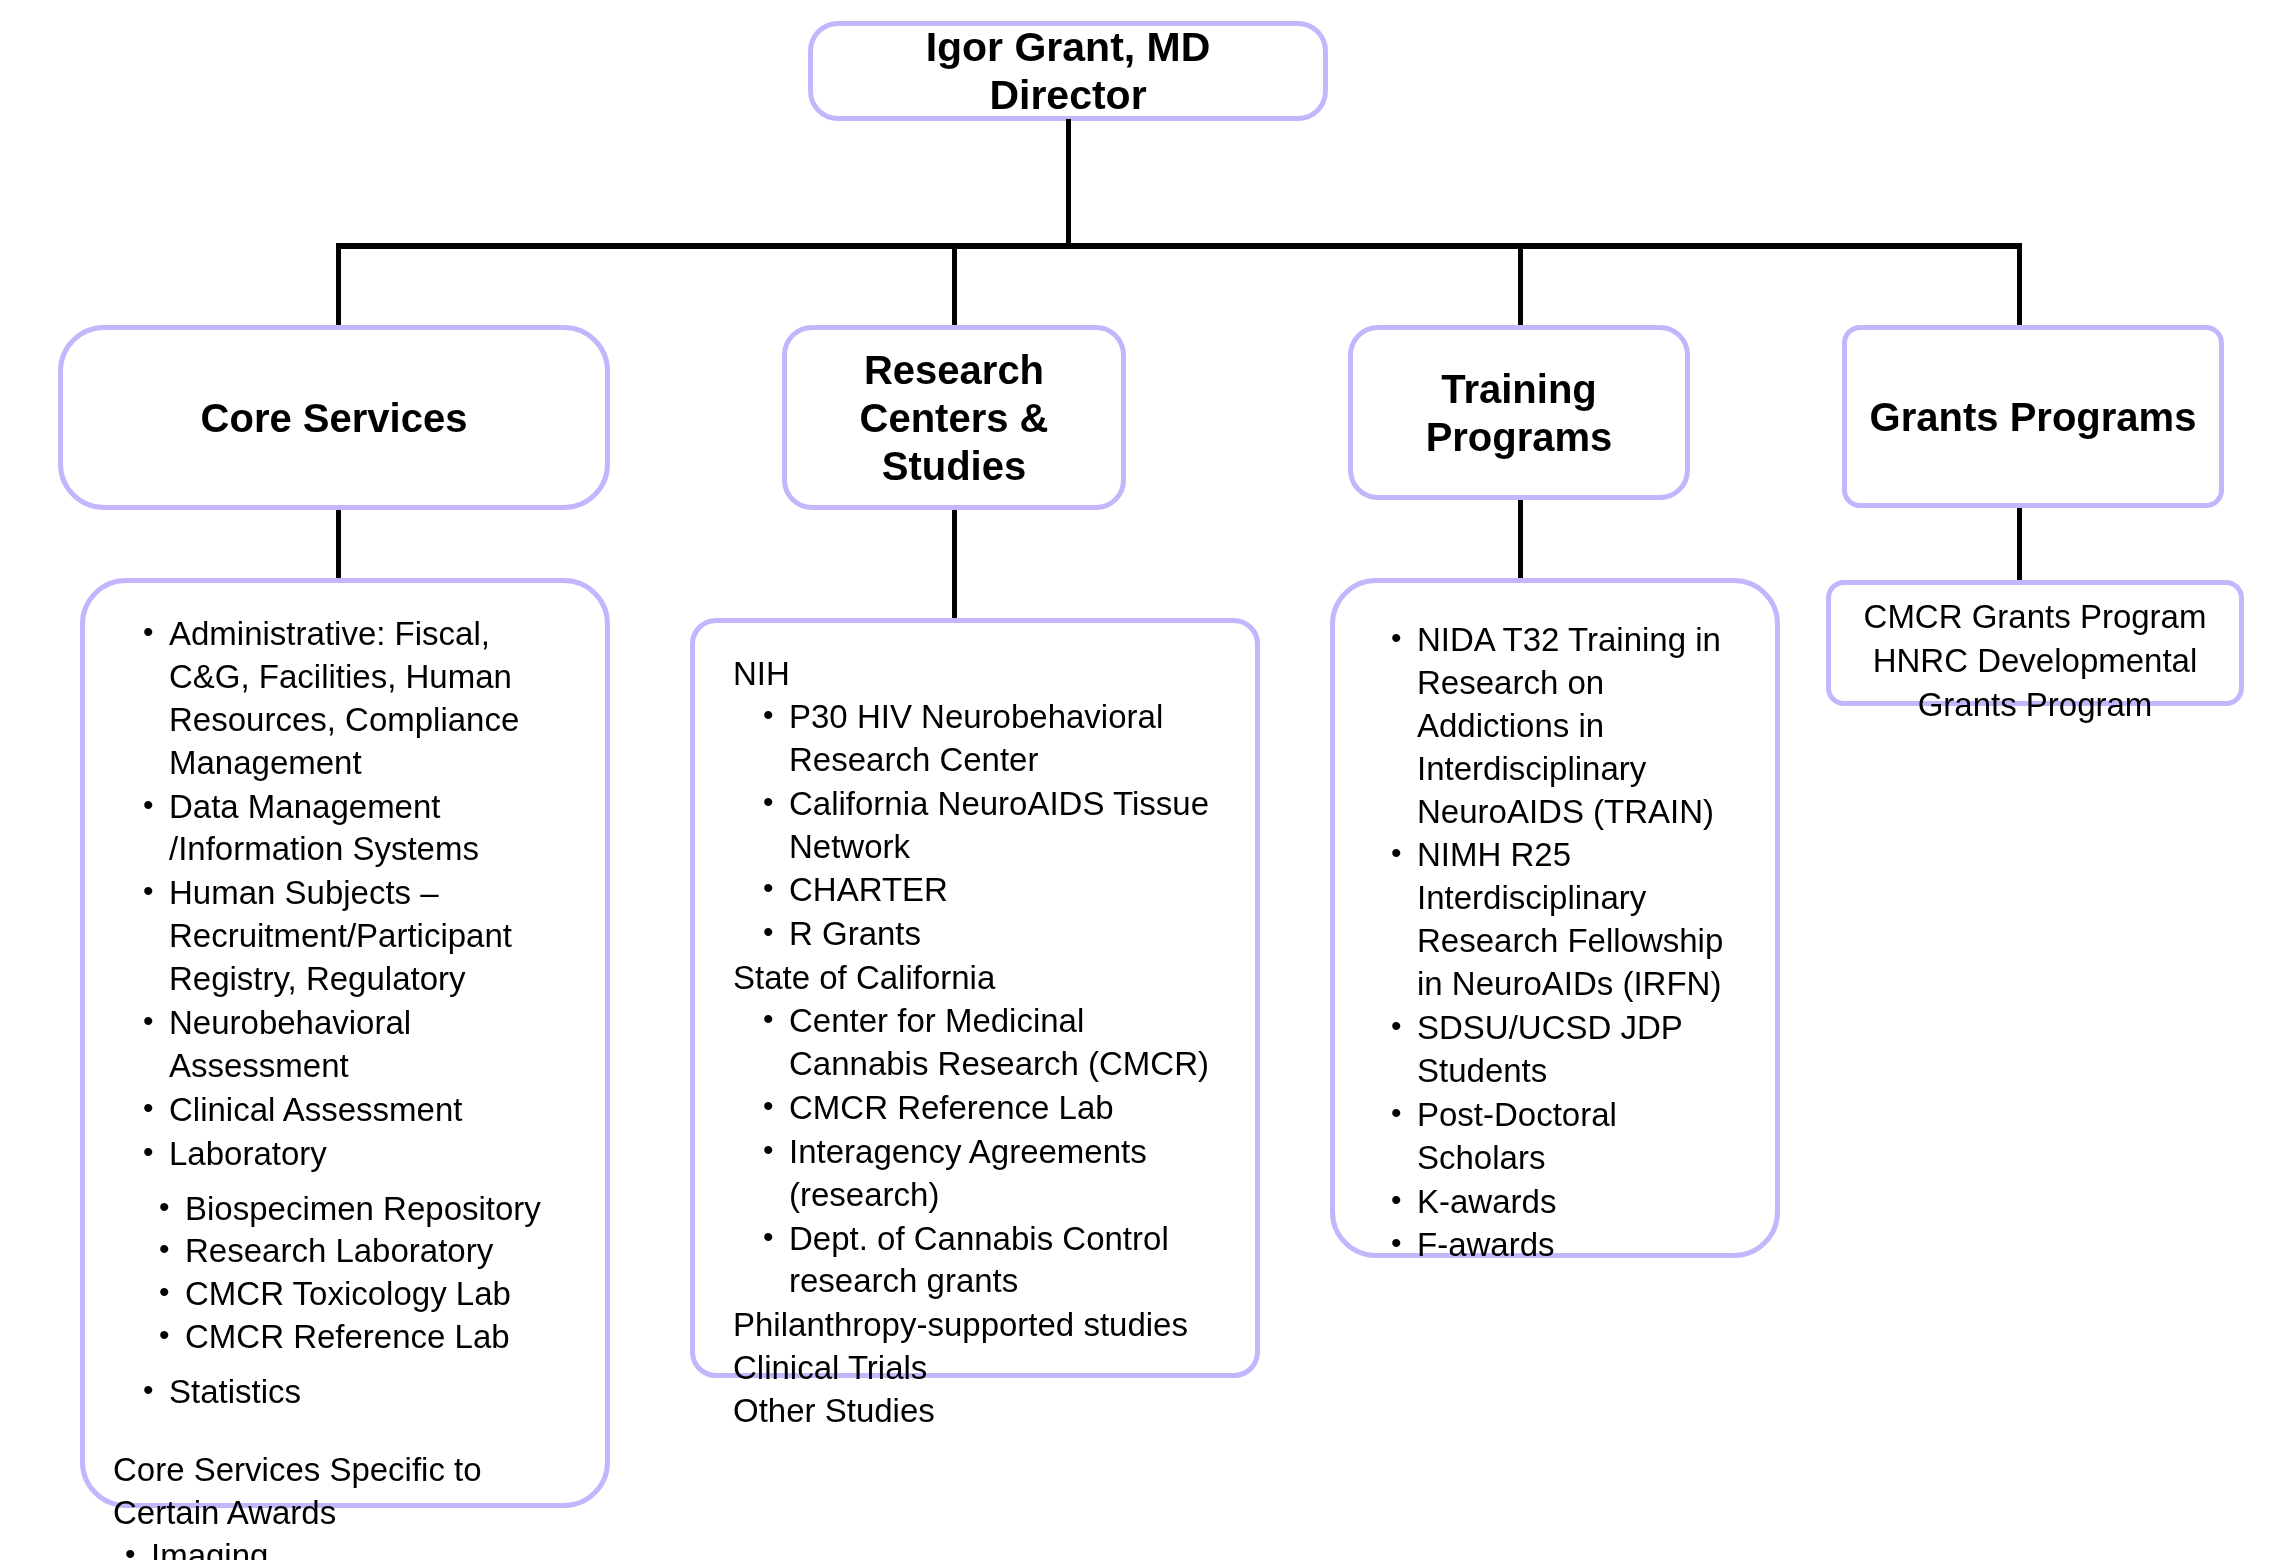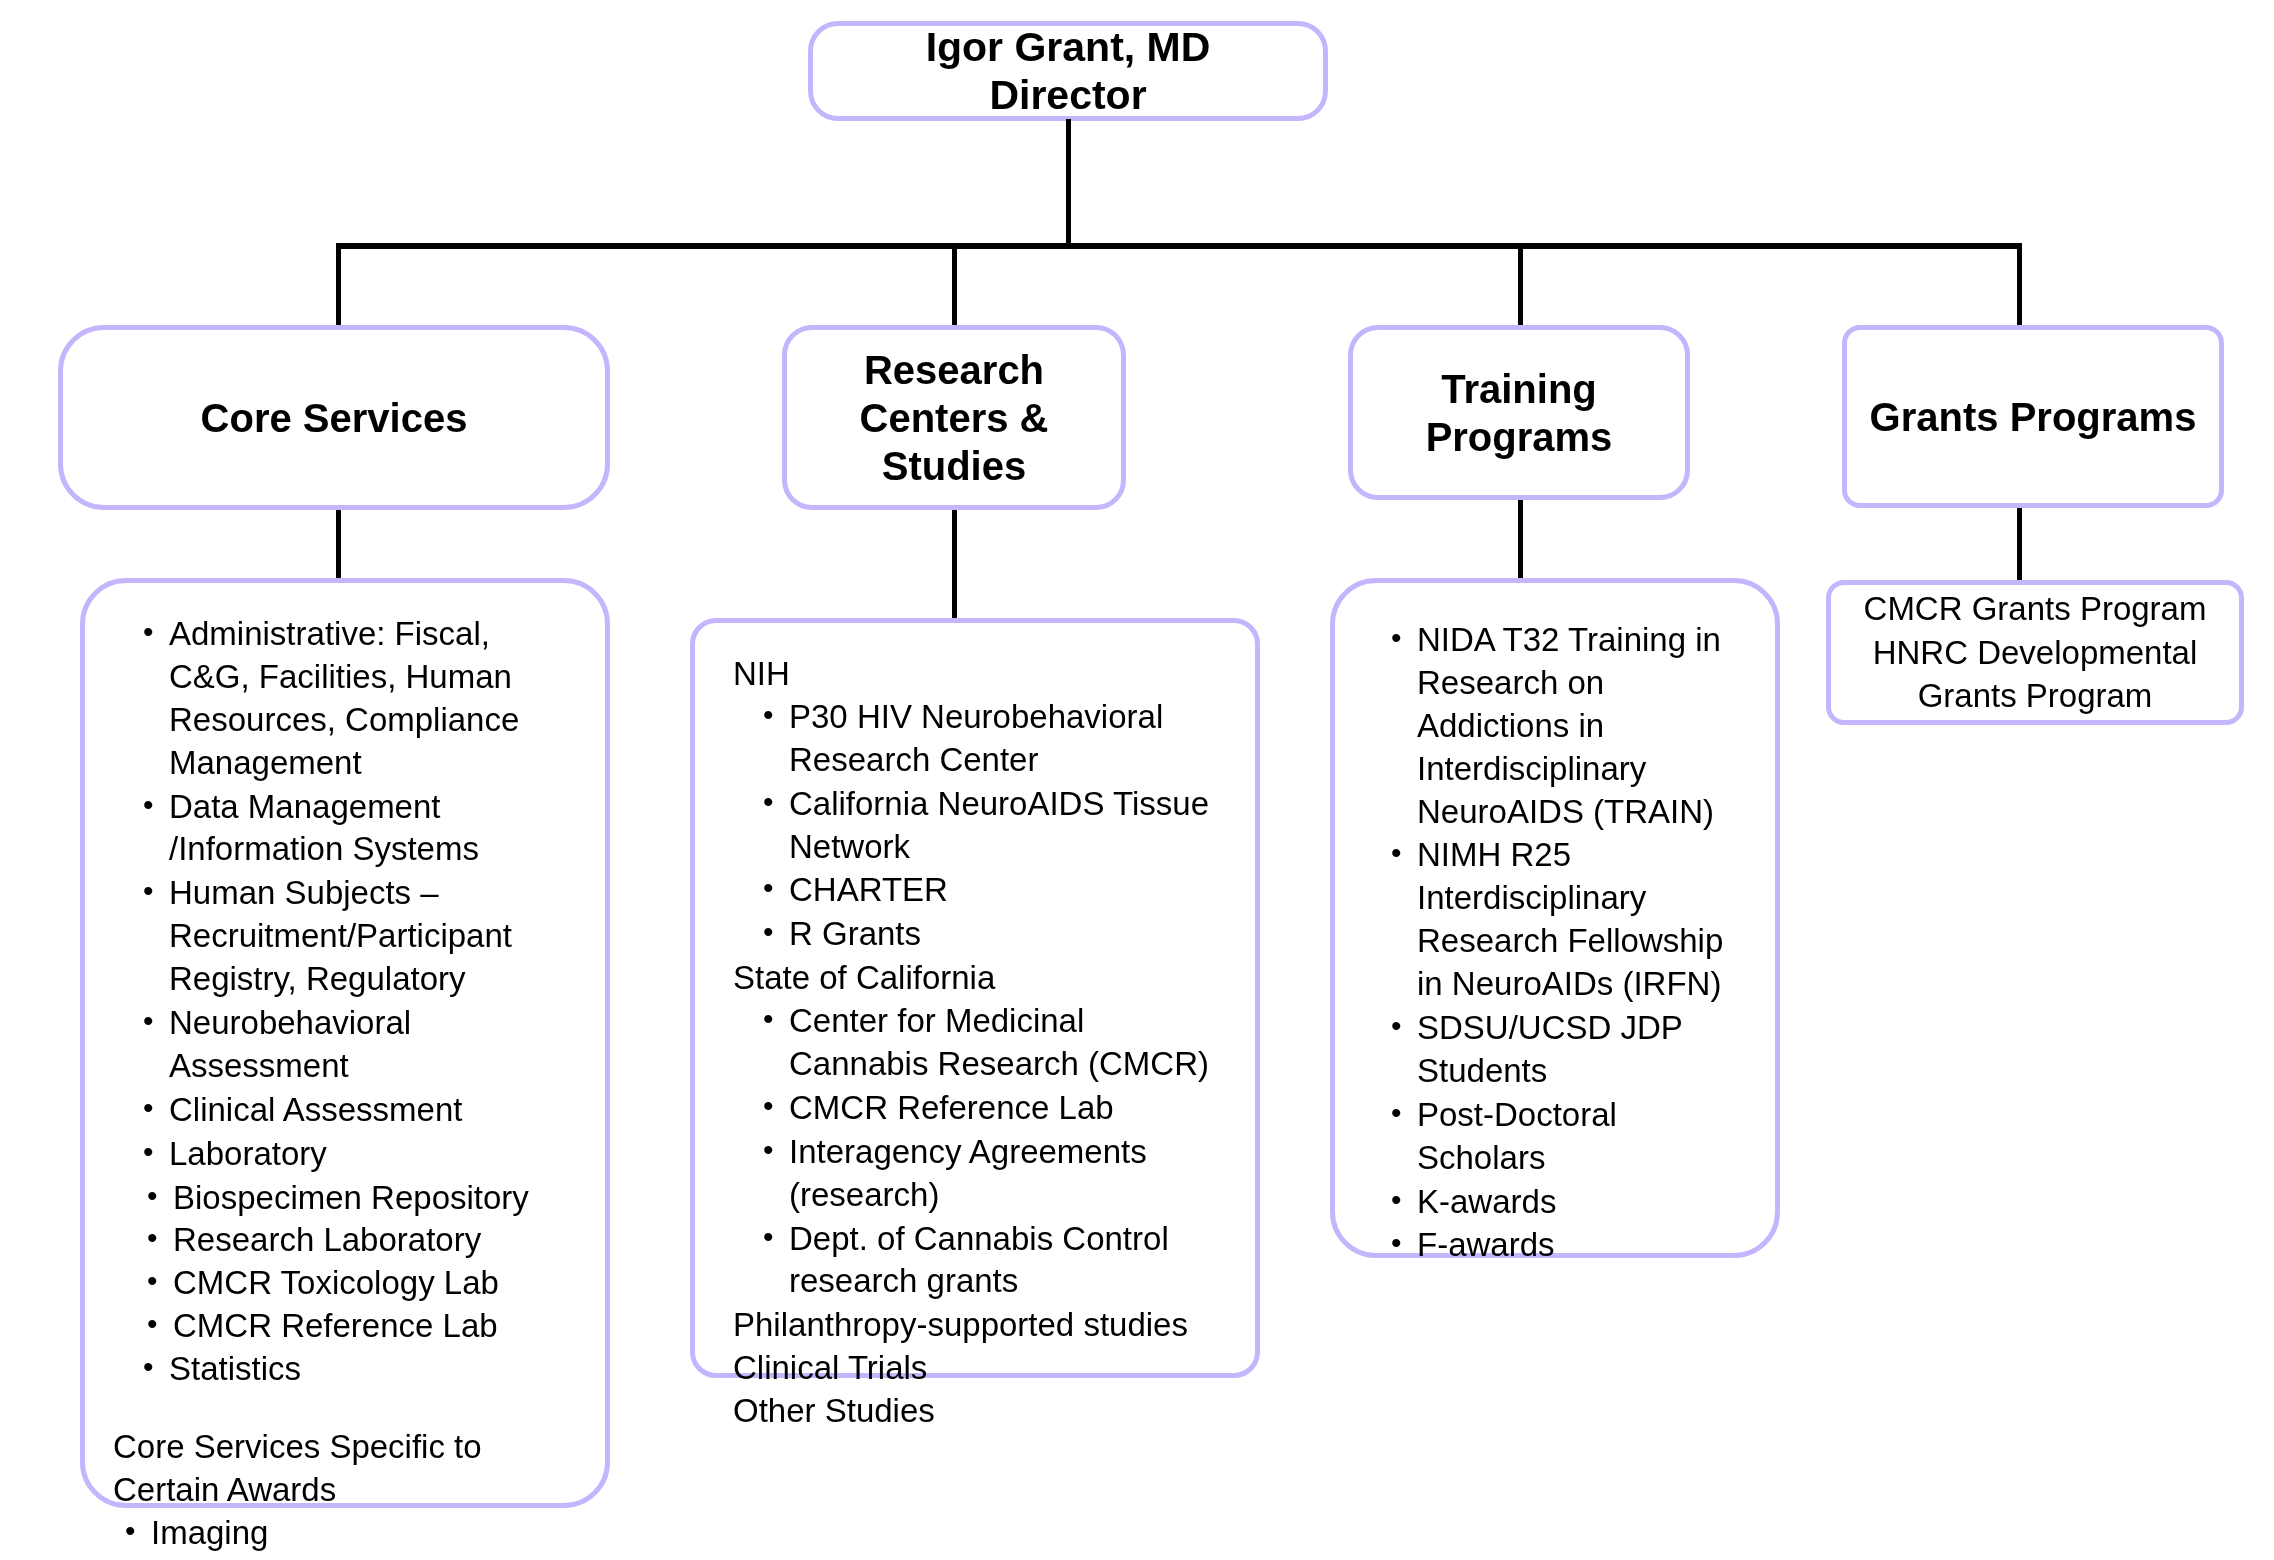--- a/index.html
+++ b/index.html
@@ -87,21 +87,21 @@
     margin: 0 0 1px 0;
   }
   ul.lvl1 > li::before {
     content: "\2022";
     position: absolute;
     left: 0;
     top: -1px;
     font-size: 30px;
   }
   ul.lvl2 {
-    margin: 0;
+    margin: 12px;
     padding: 0 0 0 46px;
     list-style: none;
   }
   ul.lvl2 > li {
     position: relative;
     padding-left: 26px;
   }
   ul.lvl2 > li::before {
     content: "\2022";
     position: absolute;
@@ -208,19 +208,19 @@
       <li>Post-Doctoral Scholars</li>
       <li>K-awards</li>
       <li>F-awards</li>
     </ul>
   </div>
 
   <div class="box box-round-sm title-box" style="left:1842px; top:325px; width:382px; height:183px;">
     <div class="cat-title">Grants Programs</div>
   </div>
 
-  <div class="box box-round-sm detail-centered" style="left:1826px; top:580px; width:418px; height:145px;">
+  <div class="box box-round-sm detail-centered" style="left:1826px; top:580px; width:418px; height:126px;justify-content:space-between;">
     <div>CMCR Grants Program</div>
     <div>HNRC Developmental</div>
     <div>Grants Program</div>
   </div>
 
 </div>
 
 </body></html>

